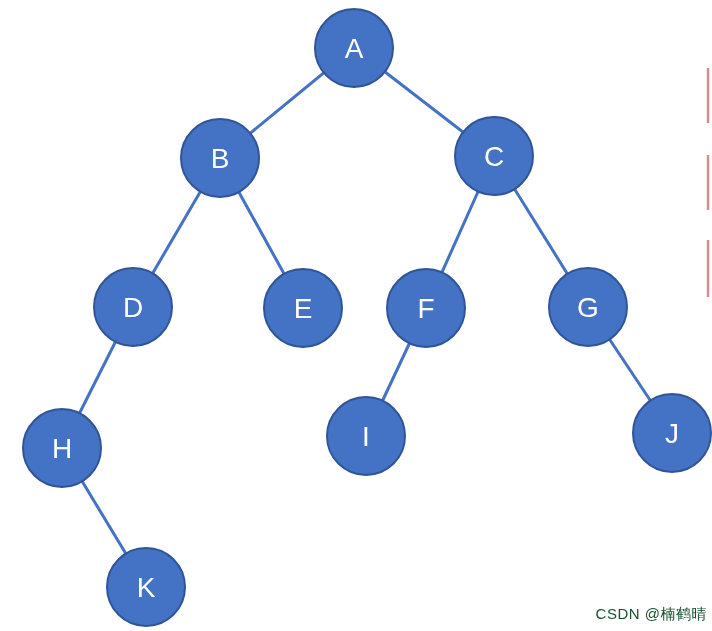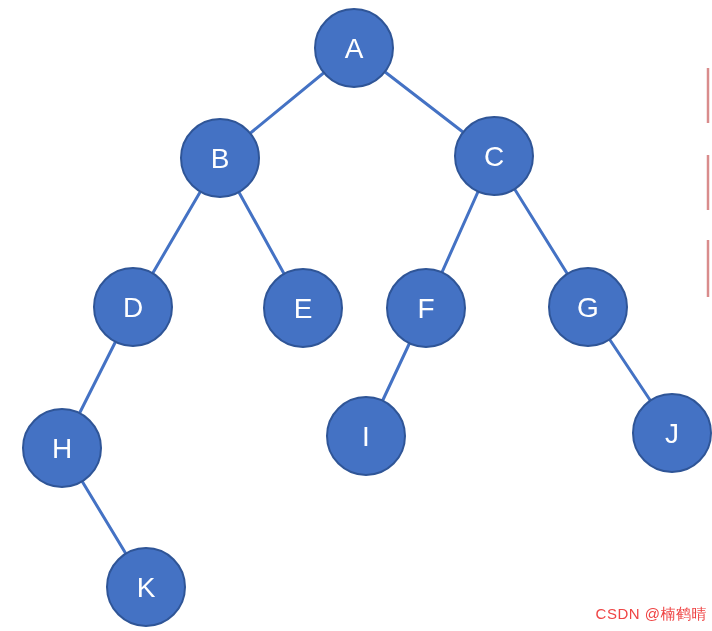--- a/index.html
+++ b/index.html
@@ -93,14 +93,14 @@
         <text x="672" y="433" dy="0.36em" text-anchor="middle" fill="#FFFFFF" font-size="28" class="node-label">J</text>
       </g>
       <g>
         <circle cx="146" cy="587" r="39" fill="#4472C4" stroke="#2F5597" stroke-width="2"></circle>
         <text x="146" y="587" dy="0.36em" text-anchor="middle" fill="#FFFFFF" font-size="28" class="node-label">K</text>
       </g>
       <line x1="708" y1="68" x2="708" y2="123" stroke="#D98C8C" stroke-width="2.5"></line>
       <line x1="708" y1="155" x2="708" y2="210" stroke="#D98C8C" stroke-width="2.5"></line>
       <line x1="708" y1="240" x2="708" y2="297" stroke="#D98C8C" stroke-width="2.5"></line>
     </svg>
-  <div class="watermark" style="color: #ef4444;">CSDN @楠鹤晴</div>
+  <div class="watermark" style="color: #14532d;">CSDN @楠鹤晴</div>
 </div>
 
 </body></html>

